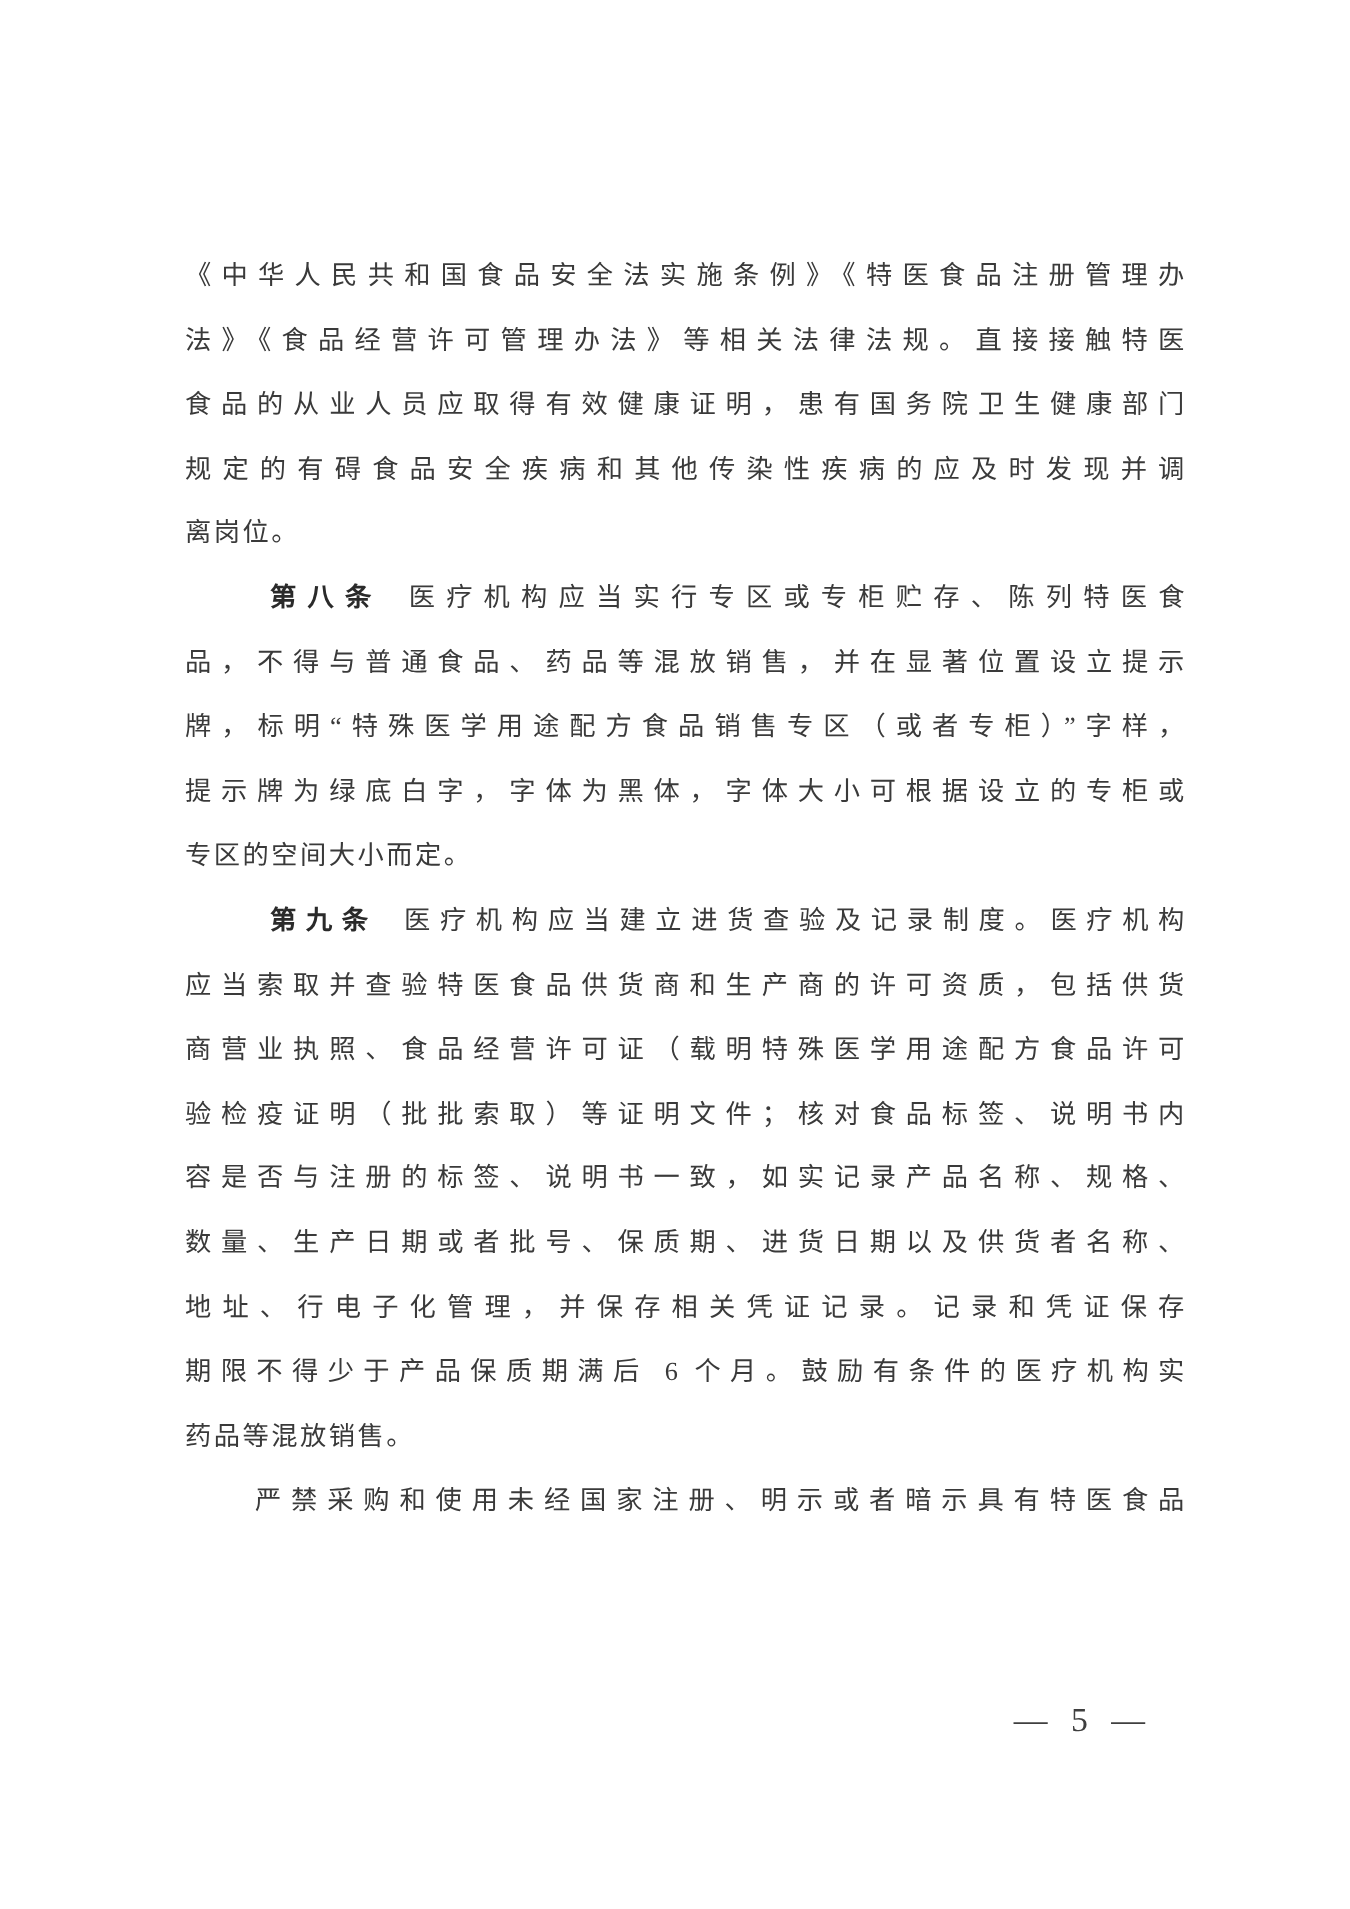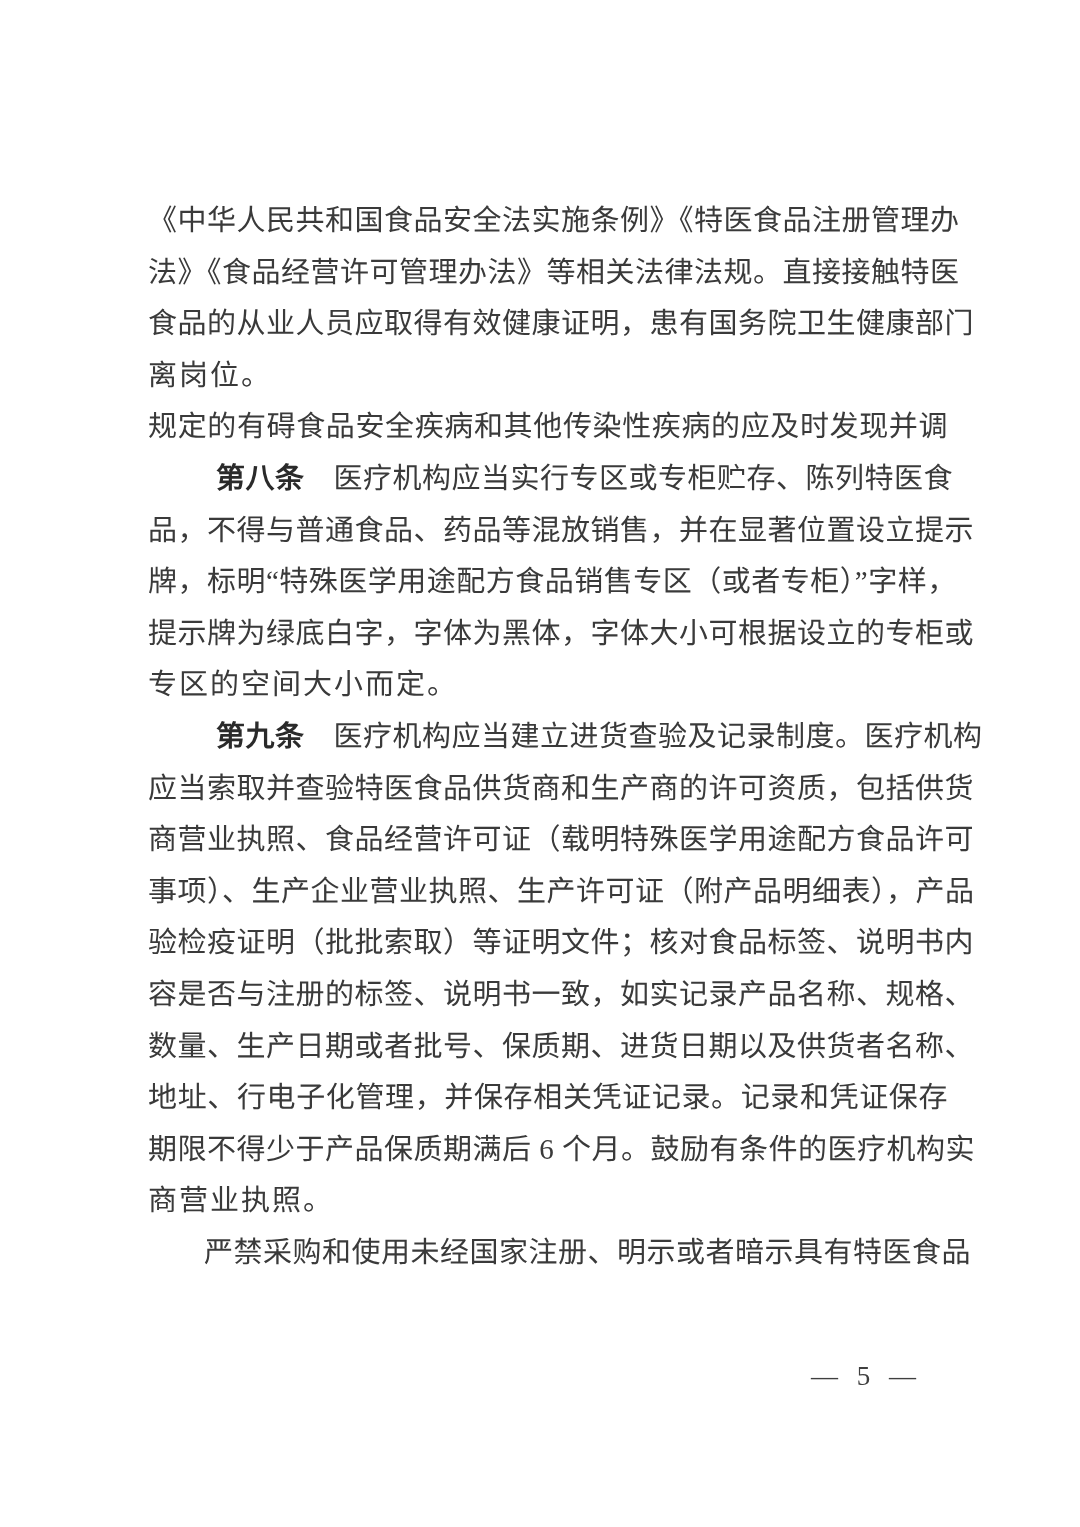--- a/index.html
+++ b/index.html
@@ -19,21 +19,21 @@
   }
   .text-block {
     position: absolute;
     left: 148px;
     top: 195px;
     width: 800px;
   }
   .line {
     height: 51.6px;
     line-height: 51.6px;
-    font-size: 29px;
+    font-size: 21px;
     letter-spacing: 0.5px;
     text-align: justify;
     text-align-last: justify;
     text-justify: inter-character;
     white-space: nowrap;
   }
   .line.para-end {
     text-align: left;
     text-align-last: left;
     letter-spacing: 2px;
@@ -59,33 +59,32 @@
   }
 </style>
 </head>
 <body>
 
 <div class="page">
   <div class="text-block">
       <div class="line"><span>《中华人民共和国食品安全法实施条例》《特医食品注册管理办</span></div>
       <div class="line"><span>法》《食品经营许可管理办法》等相关法律法规。直接接触特医</span></div>
       <div class="line"><span>食品的从业人员应取得有效健康证明，患有国务院卫生健康部门</span></div>
+      <div class="line"><span>规定的有碍食品安全疾病和其他传染性疾病的应及时发现并调</span></div>
       <div class="line para-end"><span>离岗位。</span></div>
-      <div class="line"><span>规定的有碍食品安全疾病和其他传染性疾病的应及时发现并调</span></div>
       <div class="line indent"><span class="article-no">第八条</span><span>医疗机构应当实行专区或专柜贮存、陈列特医食</span></div>
       <div class="line"><span>品，不得与普通食品、药品等混放销售，并在显著位置设立提示</span></div>
       <div class="line"><span>牌，标明“特殊医学用途配方食品销售专区（或者专柜）”字样，</span></div>
       <div class="line"><span>提示牌为绿底白字，字体为黑体，字体大小可根据设立的专柜或</span></div>
       <div class="line para-end"><span>专区的空间大小而定。</span></div>
       <div class="line indent"><span class="article-no">第九条</span><span>医疗机构应当建立进货查验及记录制度。医疗机构</span></div>
       <div class="line"><span>应当索取并查验特医食品供货商和生产商的许可资质，包括供货</span></div>
       <div class="line"><span>商营业执照、食品经营许可证（载明特殊医学用途配方食品许可</span></div>
-      <div class="line"><span>事项）、生产企业营业执照、生产许可证（附产品明细表），产品</span></div>
       <div class="line"><span>验检疫证明（批批索取）等证明文件；核对食品标签、说明书内</span></div>
       <div class="line"><span>容是否与注册的标签、说明书一致，如实记录产品名称、规格、</span></div>
       <div class="line"><span>数量、生产日期或者批号、保质期、进货日期以及供货者名称、</span></div>
       <div class="line"><span>地址、行电子化管理，并保存相关凭证记录。记录和凭证保存</span></div>
       <div class="line"><span>期限不得少于产品保质期满后 6 个月。鼓励有条件的医疗机构实</span></div>
-      <div class="line para-end"><span>商营业执照。</span></div>
+      <div class="line para-end"><span>药品等混放销售。</span></div>
       <div class="line indent"><span>严禁采购和使用未经国家注册、明示或者暗示具有特医食品</span></div>
     </div>
   <div class="page-number">— 5 —</div>
 </div>
 
 </body></html>

